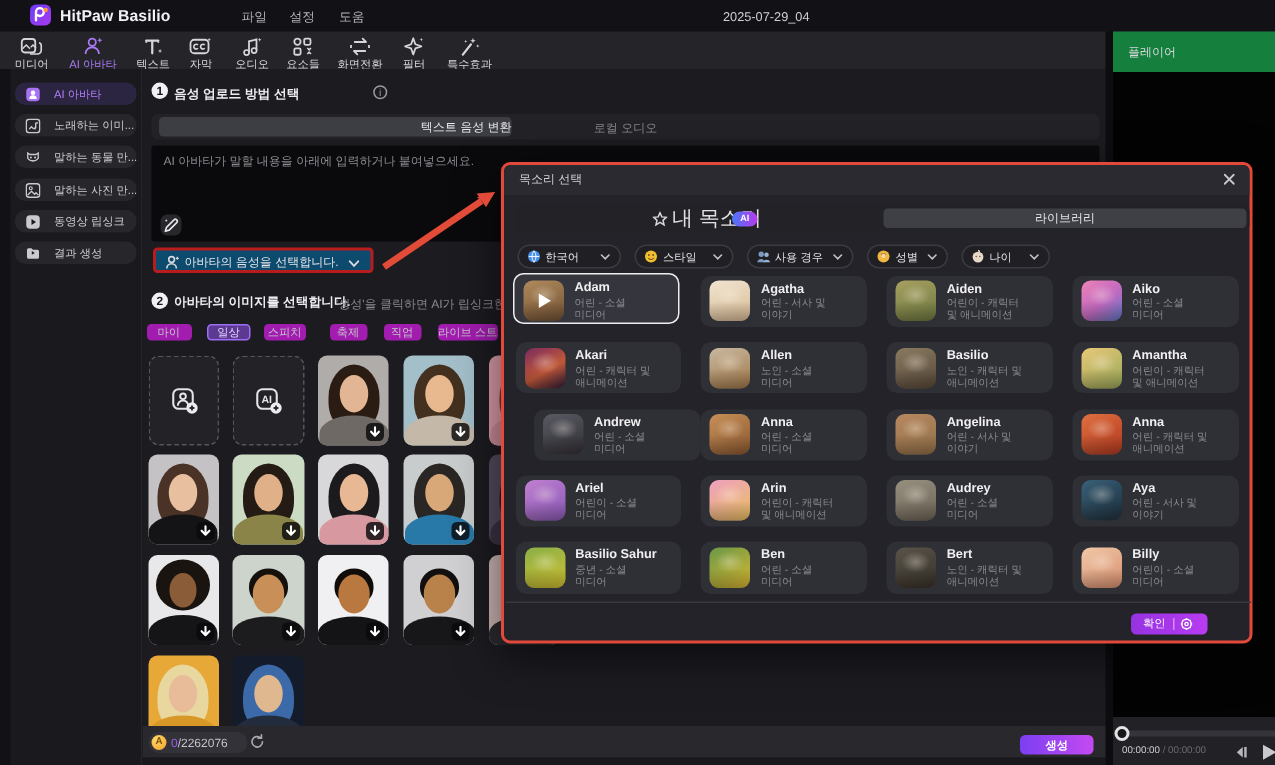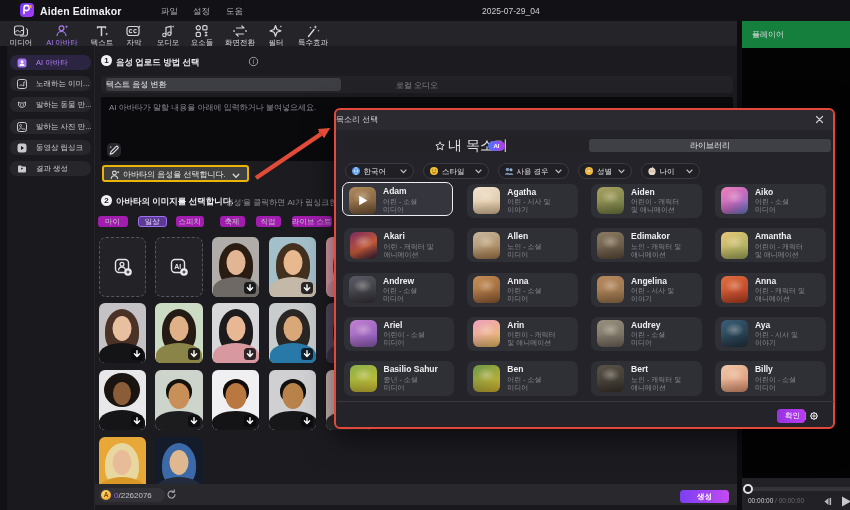--- a/index.html
+++ b/index.html
@@ -22,25 +22,25 @@
 #sidebar .edge{position:absolute;left:0;top:0;width:7px;height:464px;background:#121216}
 .sbtn{position:absolute;left:10px;width:81px;height:15px;border-radius:7px;background:#26262b;color:#cdcdd2;font-size:7.5px;line-height:15px}
 .sbtn .txt{position:absolute;left:26px;top:0;white-space:nowrap}
 .sbtn svg{position:absolute;left:7px;top:3px}
 .sbtn.sel{background:#2c2541;color:#b07ef7}
 
 #main{left:95px;top:46px;width:642px;height:464px;background:#1b1b20;overflow:hidden}
 .circnum{position:absolute;width:11px;height:11px;border-radius:50%;background:#f2f2f4;color:#17171a;font-size:8px;font-weight:bold;text-align:center;line-height:11px}
 .h1{position:absolute;font-size:8.5px;font-weight:bold;color:#ececef;white-space:nowrap}
 #tabbar{left:6px;top:30px;width:632px;height:17px;background:#222227;border-radius:4px}
-#tabsel{left:11px;top:32px;width:235px;height:13px;background:#3d3d44;border-radius:3px;color:#e8e8ec;font-size:8px;text-align:left;line-height:13px}
+#tabsel{left:11px;top:32px;width:235px;height:13px;background:#3d3d44;border-radius:3px;color:#e8e8ec;font-size:8px;text-align:right;line-height:13px}
 .tablbl{position:absolute;top:34px;font-size:8px;color:#85858c;white-space:nowrap}
 #txtarea{left:6px;top:51px;width:632px;height:64px;background:#0a0a0c;border-radius:2px}
 #txtarea .ph1{position:absolute;left:8px;top:5px;font-size:8px;color:#8a8a92}
-#vbtn{left:7px;top:118.5px;width:147px;height:17.5px;border:2px solid #eab308;border-radius:3px;background:#404040;color:#e6e6ea;font-size:8px;line-height:15px}
+#vbtn{left:7px;top:118.5px;width:147px;height:17.5px;border:2px solid #b91c1c;border-radius:3px;background:#0c4a6e;color:#e6e6ea;font-size:8px;line-height:15px}
 #vbtn .txt{position:absolute;left:19px;top:0}
 
 .pill{position:absolute;top:169.5px;height:11.5px;border-radius:3px;background:#a21caf;color:#c5c5ca;font-size:7.5px;text-align:center;line-height:11.5px}
 .pill.sel{background:#5c3a92;border:1px solid #9d6ef5;color:#e2d2ff;line-height:10px}
 
 .ph{position:absolute;width:47.3px;height:60px;border-radius:6px;overflow:hidden;background:var(--bg)}
 .ph .hair{position:absolute;left:50%;top:6px;width:34px;height:44px;transform:translateX(-50%);border-radius:50% 50% 42% 42%;background:var(--hair)}
 .ph .face{position:absolute;left:50%;top:13px;width:19px;height:25px;transform:translateX(-50%);border-radius:50%;background:var(--skin)}
 .ph .sh{position:absolute;left:50%;bottom:-4px;width:46px;height:24px;transform:translateX(-50%);border-radius:52% 52% 0 0;background:var(--shirt)}
 .ph.m .hair{top:9px;width:26px;height:24px;border-radius:50% 50% 45% 45%}
@@ -68,30 +68,30 @@
 #mtabs{left:8px;top:27px;width:489px;height:17px;background:#222227;border-radius:4px}
 #mtabr{left:245px;top:2px;width:242px;height:13px;background:#3f3f46;border-radius:3px;color:#e8e8ec;font-size:8px;text-align:center;line-height:13px}
 .fpill{position:absolute;top:53px;height:15.5px;border-radius:8px;background:#1f1f24;border:1px solid #3a3a41;color:#e2e2e6;font-size:7.5px;line-height:13.5px}
 .vcard{position:absolute;width:110.7px;height:34.3px;border-radius:7px;background:#2f2f36}
 .vcard.sel{border:1.5px solid #eeeef0;background:#35353d}
 .vcard .av{position:absolute;left:6px;top:3.5px;width:27px;height:27px;border-radius:6px;overflow:hidden}
 .vcard .av i{position:absolute;left:0;top:0;right:0;bottom:0;background:radial-gradient(ellipse 58% 42% at 50% 36%,rgba(255,245,230,.33),rgba(0,0,0,0) 62%),linear-gradient(to bottom,rgba(0,0,0,0) 52%,rgba(20,10,5,.30))}
 .vcard .nm{position:absolute;left:40px;top:3px;font-size:8.5px;font-weight:bold;color:#f0f0f2;white-space:nowrap}
 .vcard .d1,.vcard .d2{position:absolute;left:40px;font-size:7px;color:#88888f;white-space:nowrap}
 .vcard .d1{top:13.5px}.vcard .d2{top:21.5px}
-#okbtn{left:441px;top:299px;width:28px;height:13.5px;border-radius:3.5px;background:linear-gradient(90deg,#9633e0,#b83cf2);color:#fff;font-size:7.5px;text-align:center;line-height:13.5px}
+#okbtn{left:418px;top:299px;width:51px;height:13.5px;border-radius:3.5px;background:linear-gradient(90deg,#9633e0,#b83cf2);color:#fff;font-size:7.5px;text-align:center;line-height:13.5px}
 </style></head>
 <body>
 <div id="stage">
 <div class="abs" id="topbar">
  <div class="abs" id="logo"><svg width="14" height="14" viewBox="0 0 14 14">
           <path d="M4 10.5 V5 a2.6 2.6 0 0 1 5.2 0 a2.6 2.6 0 0 1 -4 2.2" fill="none" stroke="#fff" stroke-width="1.6" stroke-linecap="round"></path>
           <circle cx="10.4" cy="3.6" r="1.5" fill="#ff9a3c"></circle>
         </svg></div>
- <div class="abs" id="brand">Aiden Edimakor</div>
+ <div class="abs" id="brand">HitPaw Basilio</div>
  <div class="abs menu" style="left:161px">파일</div>
  <div class="abs menu" style="left:193px">설정</div>
  <div class="abs menu" style="left:226px">도움</div>
  <div class="abs" id="doctitle">2025-07-29_04</div>
 </div>
 <div class="abs" id="toolbar">
       <div class="titem" style="left:-3px;width:48px">
         <svg width="15" height="14" viewBox="0 0 15 14">
           <rect x="1" y="2" width="9" height="9" rx="2" fill="none" stroke="#d6d6da" stroke-width="1.2"></rect>
           <path d="M1.5 8.5 l2.5-2.5 2.5 2.5 M7 7.5 l1.5-1.5 2 2" fill="none" stroke="#d6d6da" stroke-width="1"></path>
@@ -419,21 +419,21 @@
  <div class="abs ptime" style="left:6px;color:#cfcfd3">00:00:00 <span style="color:#6a6a71">/ 00:00:00</span></div>
  <svg class="abs" style="left:81px;top:475.5px" width="9" height="9" viewBox="0 0 9 9">
         <path d="M5.5 1 L1.5 4.5 L5.5 8 Z" fill="#b8b8bd"></path>
         <rect x="6.5" y="1" width="1.6" height="7" fill="#b8b8bd"></rect>
       </svg>
  <svg class="abs" style="left:99px;top:475px" width="10" height="11" viewBox="0 0 10 11">
         <path d="M1 0.5 L10 5.5 L1 10.5 Z" fill="#c8c8cd"></path>
       </svg>
 </div>
 <div class="abs" id="modal">
- <div class="abs" id="mhead"><span style="margin-left:0">목소리 선택</span>
+ <div class="abs" id="mhead"><span style="margin-left:10px">목소리 선택</span>
   <svg class="abs" style="right:9px;top:5px" width="9" height="9" viewBox="0 0 9 9">
           <path d="M1.5 1.5 L7.5 7.5 M7.5 1.5 L1.5 7.5" stroke="#c8c8cc" stroke-width="1.2" stroke-linecap="round"></path>
         </svg>
  </div>
  <div class="abs" id="mtabs">
   <svg class="abs" style="left:91px;top:3.5px" width="10" height="10" viewBox="0 0 10 10">
           <path d="M5 0.8 L6.2 3.6 L9.2 3.9 L7 5.9 L7.7 8.9 L5 7.3 L2.3 8.9 L3 5.9 L0.8 3.9 L3.8 3.6 Z" fill="none" stroke="#d8d8dc" stroke-width="1"></path>
         </svg>
   <div class="abs" style="left:104px;top:2px;font-size:14px;color:#e0e0e4;line-height:13px">내 목소리</div>
   <div class="abs" style="left:144px;top:3.5px;width:17px;height:10px;border-radius:5px;background:linear-gradient(90deg,#4878f8,#b838ec);color:#fff;font-size:6px;font-weight:bold;text-align:center;line-height:10px">AI</div>
@@ -547,33 +547,33 @@
             <i></i>
           </div>
           <div class="nm">Allen</div>
           <div class="d1">노인 - 소셜</div>
           <div class="d2">미디어</div>
         </div>
         <div class="vcard" style="left:255.1px;top:118px">
           <div class="av" style="background:linear-gradient(160deg,#8a7a60,#55483a)">
             <i></i>
           </div>
-          <div class="nm">Edimakor</div>
+          <div class="nm">Basilio</div>
           <div class="d1">노인 - 캐릭터 및</div>
           <div class="d2">애니메이션</div>
         </div>
         <div class="vcard" style="left:378.9px;top:118px">
           <div class="av" style="background:linear-gradient(150deg,#e8c878,#98a858)">
             <i></i>
           </div>
           <div class="nm">Amantha</div>
           <div class="d1">어린이 - 캐릭터</div>
           <div class="d2">및 애니메이션</div>
         </div>
-        <div class="vcard" style="left:7px;top:162.5px">
+        <div class="vcard" style="left:20px;top:162.5px">
           <div class="av" style="background:linear-gradient(160deg,#5a5a64,#2e2e34)">
             <i></i>
           </div>
           <div class="nm">Andrew</div>
           <div class="d1">어린 - 소셜</div>
           <div class="d2">미디어</div>
         </div>
         <div class="vcard" style="left:131.3px;top:162.5px">
           <div class="av" style="background:linear-gradient(150deg,#c89058,#8a5830)">
             <i></i>

